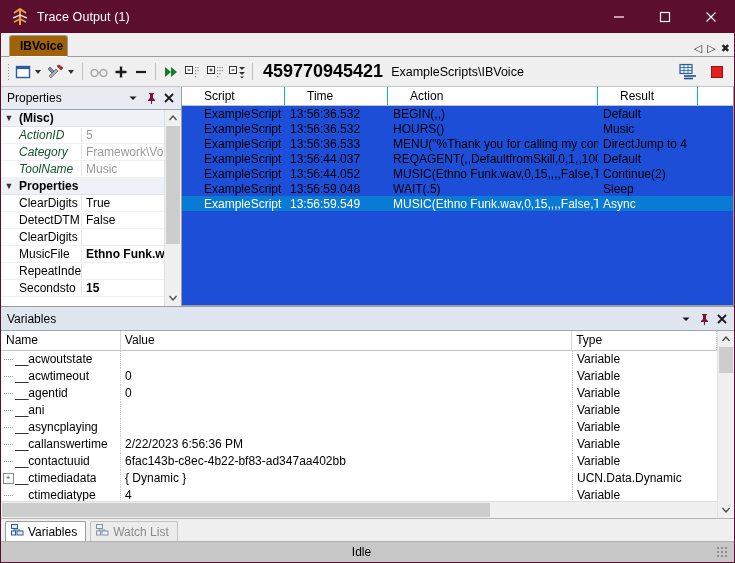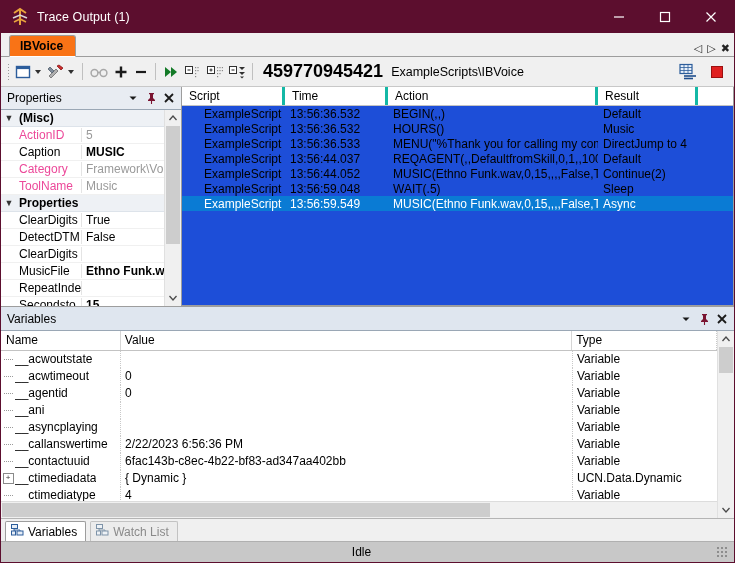--- a/index.html
+++ b/index.html
@@ -17,22 +17,22 @@
   .titlebar{height:32px;background:#5c0e2e;display:flex;align-items:center;flex:0 0 auto;}
   .title-icon{width:22px;height:22px;margin-left:8px;margin-right:6px;flex:0 0 auto;position:relative;}
   .title-text{color:#fff;font-size:12.5px;letter-spacing:.1px;flex:1 1 auto;}
   .winbtns{display:flex;height:32px;flex:0 0 auto;}
   .winbtn{width:46px;height:32px;display:flex;align-items:center;justify-content:center;}
   .winbtn svg{display:block;}
 
   
   .tabstrip{height:23px;background:#f0f0f0;display:flex;align-items:flex-end;
             flex:0 0 auto;position:relative;border-bottom:1px solid #9d9d9d;}
-  .doctab{height:20px;line-height:20px;padding:0 12px 0 10px;margin-left:8px;
-          background:#f97316;border:1px solid #9d9d9d;border-bottom:1px solid #fff;
+  .doctab{height:20px;line-height:20px;padding:0 4px 0 10px;margin-left:8px;
+          background:#a16207;border:1px solid #9d9d9d;border-bottom:1px solid #fff;
           font-weight:bold;font-size:12px;position:relative;top:1px;
           border-radius:3px 3px 0 0;}
   .tabnav{position:absolute;right:4px;bottom:2px;display:flex;align-items:center;gap:5px;}
   .tabnav span{font-size:11px;color:#222;line-height:1;}
 
   
   .toolbar{height:29px;background:#f0f0f0;display:flex;align-items:center;
            flex:0 0 auto;border-bottom:1px solid #c8c8c8;padding:0 4px;}
   .grip{width:3px;height:17px;margin:0 3px 0 2px;
         background-image:radial-gradient(#9a9a9a 40%,transparent 42%);
@@ -56,39 +56,39 @@
   .pane-title{font-size:12px;flex:1 1 auto;}
   .pane-btn{width:16px;height:16px;display:flex;align-items:center;justify-content:center;margin-left:2px;}
   .props-body{flex:1 1 auto;display:flex;background:#fff;overflow:hidden;}
   .props-list{flex:1 1 auto;overflow:hidden;}
   .prow{height:16px;display:flex;align-items:center;font-size:12px;
         border-bottom:1px solid #f0f0f0;}
   .prow.cat{background:#eef1f5;font-weight:bold;border-bottom:1px solid #dde3ea;}
   .pexp{width:16px;text-align:center;flex:0 0 auto;font-size:9px;color:#333;}
   .pname{width:62px;flex:0 0 auto;padding-left:2px;overflow:hidden;white-space:nowrap;
          border-right:1px solid #e4e4e4;}
-  .pname.dim{color:#ec4899;}
+  .pname.dim{color:#14532d;font-style:italic;}
   .pval{flex:1 1 auto;padding-left:4px;overflow:hidden;white-space:nowrap;}
   .pval.dim{color:#9a9a9a;}
   .pval.b{font-weight:bold;}
   .prow.cat .pname{width:auto;border-right:none;}
 
   
   .vsb{width:16px;flex:0 0 auto;background:#f0f0f0;border-left:1px solid #e0e0e0;
        display:flex;flex-direction:column;}
   .sb-arrow{height:16px;display:flex;align-items:center;justify-content:center;
             background:#f0f0f0;flex:0 0 auto;}
   .sb-track{flex:1 1 auto;position:relative;background:#f0f0f0;}
   .sb-thumb{position:absolute;left:1px;right:1px;background:#cdcdcd;}
 
   
   .trace{flex:1 1 auto;display:flex;flex-direction:column;background:#fff;
          border:1px solid #9d9d9d;border-left:none;border-top:none;min-width:0;}
   .ghead{height:18px;display:flex;background:#fff;border-bottom:1px solid #c3c3c3;flex:0 0 auto;}
-  .gh{font-size:12px;padding-left:7px;line-height:18px;border-right:3px solid #14b8a6;
+  .gh{font-size:12px;padding-left:22px;line-height:18px;border-right:1px solid #14b8a6;
       overflow:hidden;white-space:nowrap;box-sizing:border-box;}
   .gbody{flex:1 1 auto;overflow:hidden;background:#1d4ed8;}
   .grow{height:15px;display:flex;align-items:center;font-size:12px;white-space:nowrap;}
   .grow.sel{background:#0a7bd4;color:#fff;}
   .gc{padding-left:5px;overflow:hidden;white-space:nowrap;box-sizing:border-box;flex:0 0 auto;}
   .gc.script{padding-left:22px;}
   .col-script{width:103px;}.col-time{width:103px;}.col-action{width:210px;}.col-result{width:100px;}
 
   
   .vars{flex:1 1 auto;display:flex;flex-direction:column;background:#fff;
@@ -325,25 +325,20 @@
             <span class="pexp">▼</span>
             <span class="pname">(Misc)</span>
           </div>
           <div class="prow">
             <span class="pexp"></span>
             <span class="pname dim">ActionID</span>
             <span class="pval dim">5</span>
           </div>
           <div class="prow">
             <span class="pexp"></span>
-            <span class="pname">Caption</span>
-            <span class="pval b">MUSIC</span>
-          </div>
-          <div class="prow">
-            <span class="pexp"></span>
             <span class="pname dim">Category</span>
             <span class="pval dim">Framework\Voic</span>
           </div>
           <div class="prow">
             <span class="pexp"></span>
             <span class="pname dim">ToolName</span>
             <span class="pval dim">Music</span>
           </div>
 
           <div class="prow cat">

